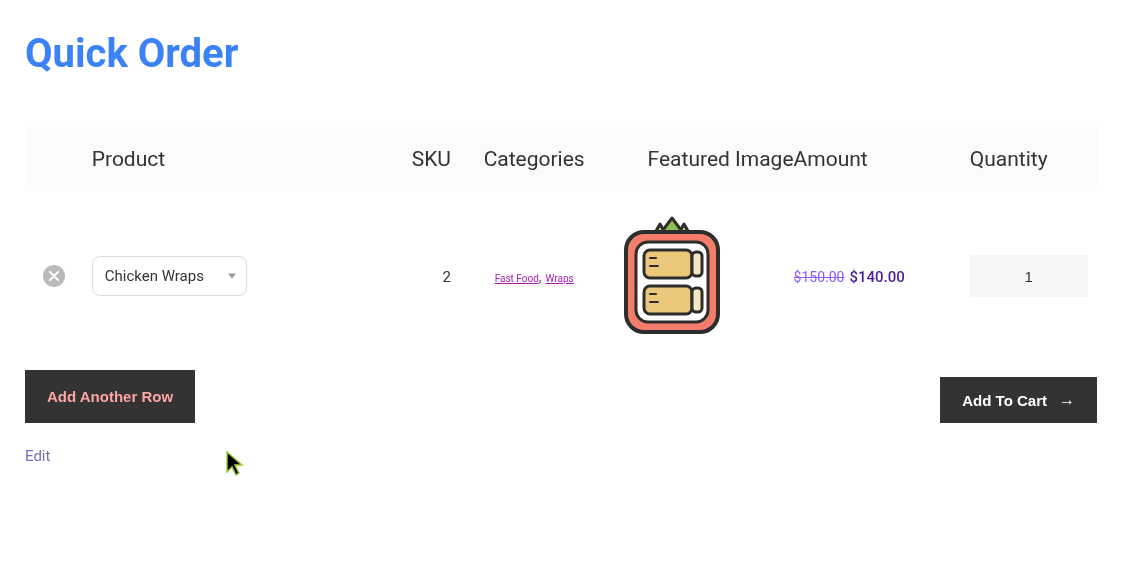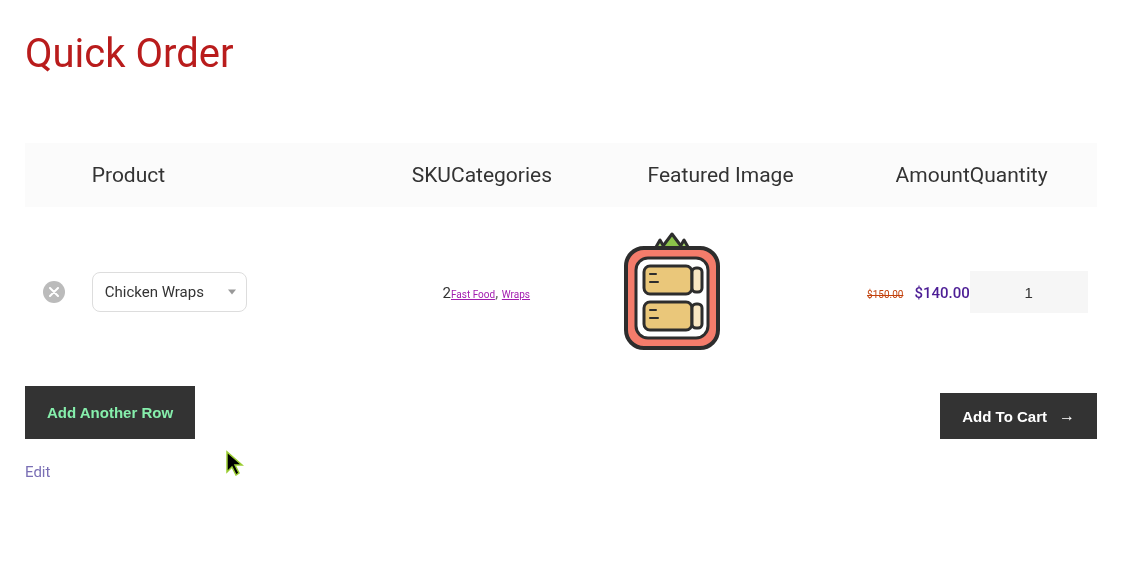--- a/index.html
+++ b/index.html
@@ -11,41 +11,41 @@
       font-family: -apple-system, BlinkMacSystemFont, "Segoe UI", Roboto, Helvetica, Arial, sans-serif;
       background: #fff;
       color: #333;
       width: 1122px;
     }
     .container {
       padding: 30px 25px;
     }
     .page-title {
       font-size: 40px;
-      font-weight: 400;
-      color: #b91c1c;
-      margin-bottom: 66px;
+      font-weight: 700;
+      color: #3b82f6;
+      margin-bottom: 50px;
     }
     .order-table {
       width: 100%;
     }
     .table-header {
       display: flex;
       align-items: center;
       background: #fbfbfb;
       padding: 20px 0;
       color: #333;
       font-size: 21px;
     }
     .col-remove { width: 60px; text-align: center; }
     .col-product { width: 210px; text-align: left; padding-left: 8px; }
     .col-sku { width: 165px; text-align: right; }
-    .col-categories { width: 170px; text-align: left; }
+    .col-categories { width: 170px; text-align: center; }
     .col-image { width: 180px; text-align: right; }
-    .col-amount { width: 180px; text-align: right; }
+    .col-amount { width: 180px; text-align: left; }
     .col-quantity { width: 130px; text-align: left; }
     .table-row {
       display: flex;
       align-items: center;
       padding: 25px 0 8px 0;
       min-height: 130px;
     }
     .remove-btn {
       width: 22px;
       height: 22px;
@@ -98,24 +98,24 @@
       font-size: 15px;
     }
     .featured-image {
       width: 110px;
       height: 120px;
       display: flex;
       align-items: center;
       justify-content: center;
     }
     .original-price {
-      color: #c2410c;
+      color: #8b5cf6;
       text-decoration: line-through;
-      font-size: 10px;
-      margin-right: 11px;
+      font-size: 14px;
+      margin-right: 5px;
     }
     .sale-price {
       color: #4c1d95;
       font-size: 15px;
       font-weight: 500;
     }
     .qty-input {
       width: 118px;
       height: 42px;
       border: none;
@@ -131,21 +131,21 @@
     }
     .btn {
       padding: 14px 22px;
       font-size: 15px;
       font-weight: 600;
       cursor: pointer;
       border: none;
     }
     .btn-add-row {
       background: #333;
-      color: #86efac;
+      color: #fca5a5;
     }
     .btn-add-cart {
       background: #333;
       color: #fff;
       display: inline-flex;
       align-items: center;
       gap: 12px;
       margin-top: 7px;
     }
     .arrow-icon {

